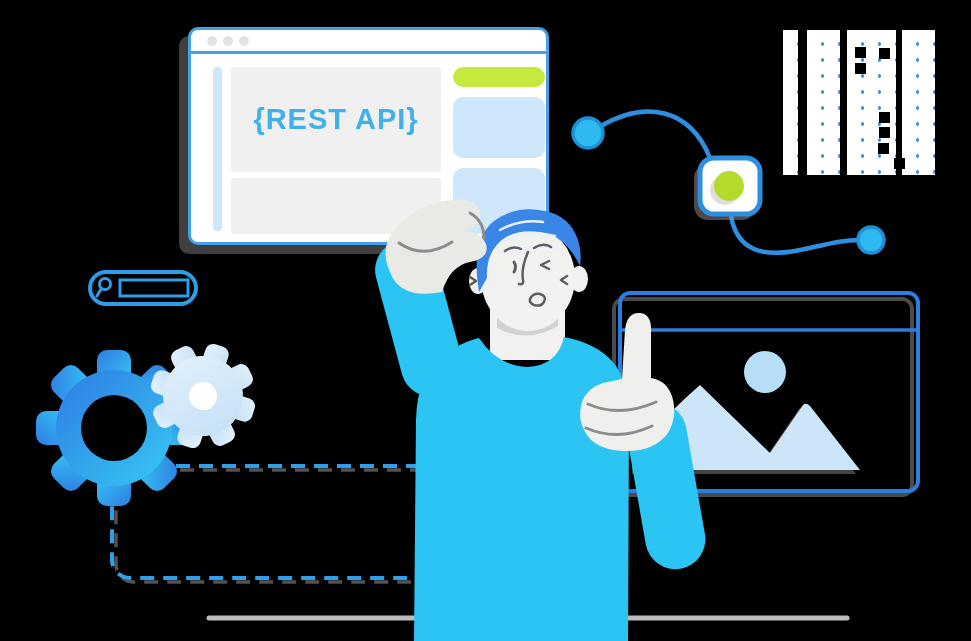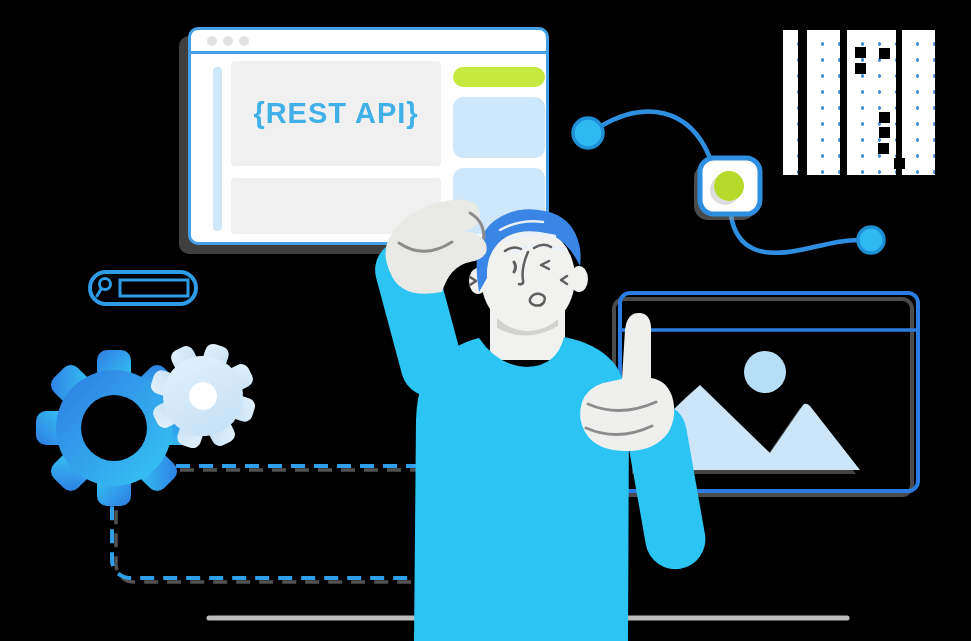--- a/index.html
+++ b/index.html
@@ -9,21 +9,21 @@
 
   
   #browser{left:188px;top:27px;width:355px;height:212px;background:#fff;
            border:3px solid #45a0e8;border-radius:10px;z-index:1;
            box-shadow:-9px 9px 0 rgba(125,125,125,.5);}
   #browser .titlebar{height:21px;border-bottom:3px solid #45a0e8;display:flex;
            align-items:center;padding-left:16px;gap:6px;}
   #browser .dot{width:10px;height:10px;border-radius:50%;background:#e3e3e3;}
   #browser .bw-body{position:relative;height:188px;}
   .sidebar-strip{left:22px;top:13px;width:9px;height:164px;background:#cfe7fa;border-radius:4px;}
-  .panel1{left:40px;top:7px;width:210px;height:105px;background:#f0f0f0;border-radius:4px;
+  .panel1{left:40px;top:13px;width:210px;height:105px;background:#f0f0f0;border-radius:4px;
           display:flex;align-items:center;justify-content:center;}
   .panel1 span{color:#41b0e8;font-size:29px;font-weight:bold;letter-spacing:1px;}
   .panel2{left:40px;top:124px;width:210px;height:56px;background:#f0f0f0;border-radius:4px;}
   .green-pill{left:262px;top:13px;width:92px;height:20px;background:#c6e93f;border-radius:10px;}
   .blue-card1{left:262px;top:43px;width:92px;height:61px;background:#cfe7fa;border-radius:10px;}
   .blue-card2{left:262px;top:114px;width:92px;height:66px;background:#cfe7fa;border-radius:10px;}
 
   
   .hbar{top:30px;height:145px;background-color:#fff;
         background-image:radial-gradient(#4a90d9 1.7px,rgba(74,144,217,0) 2px);

